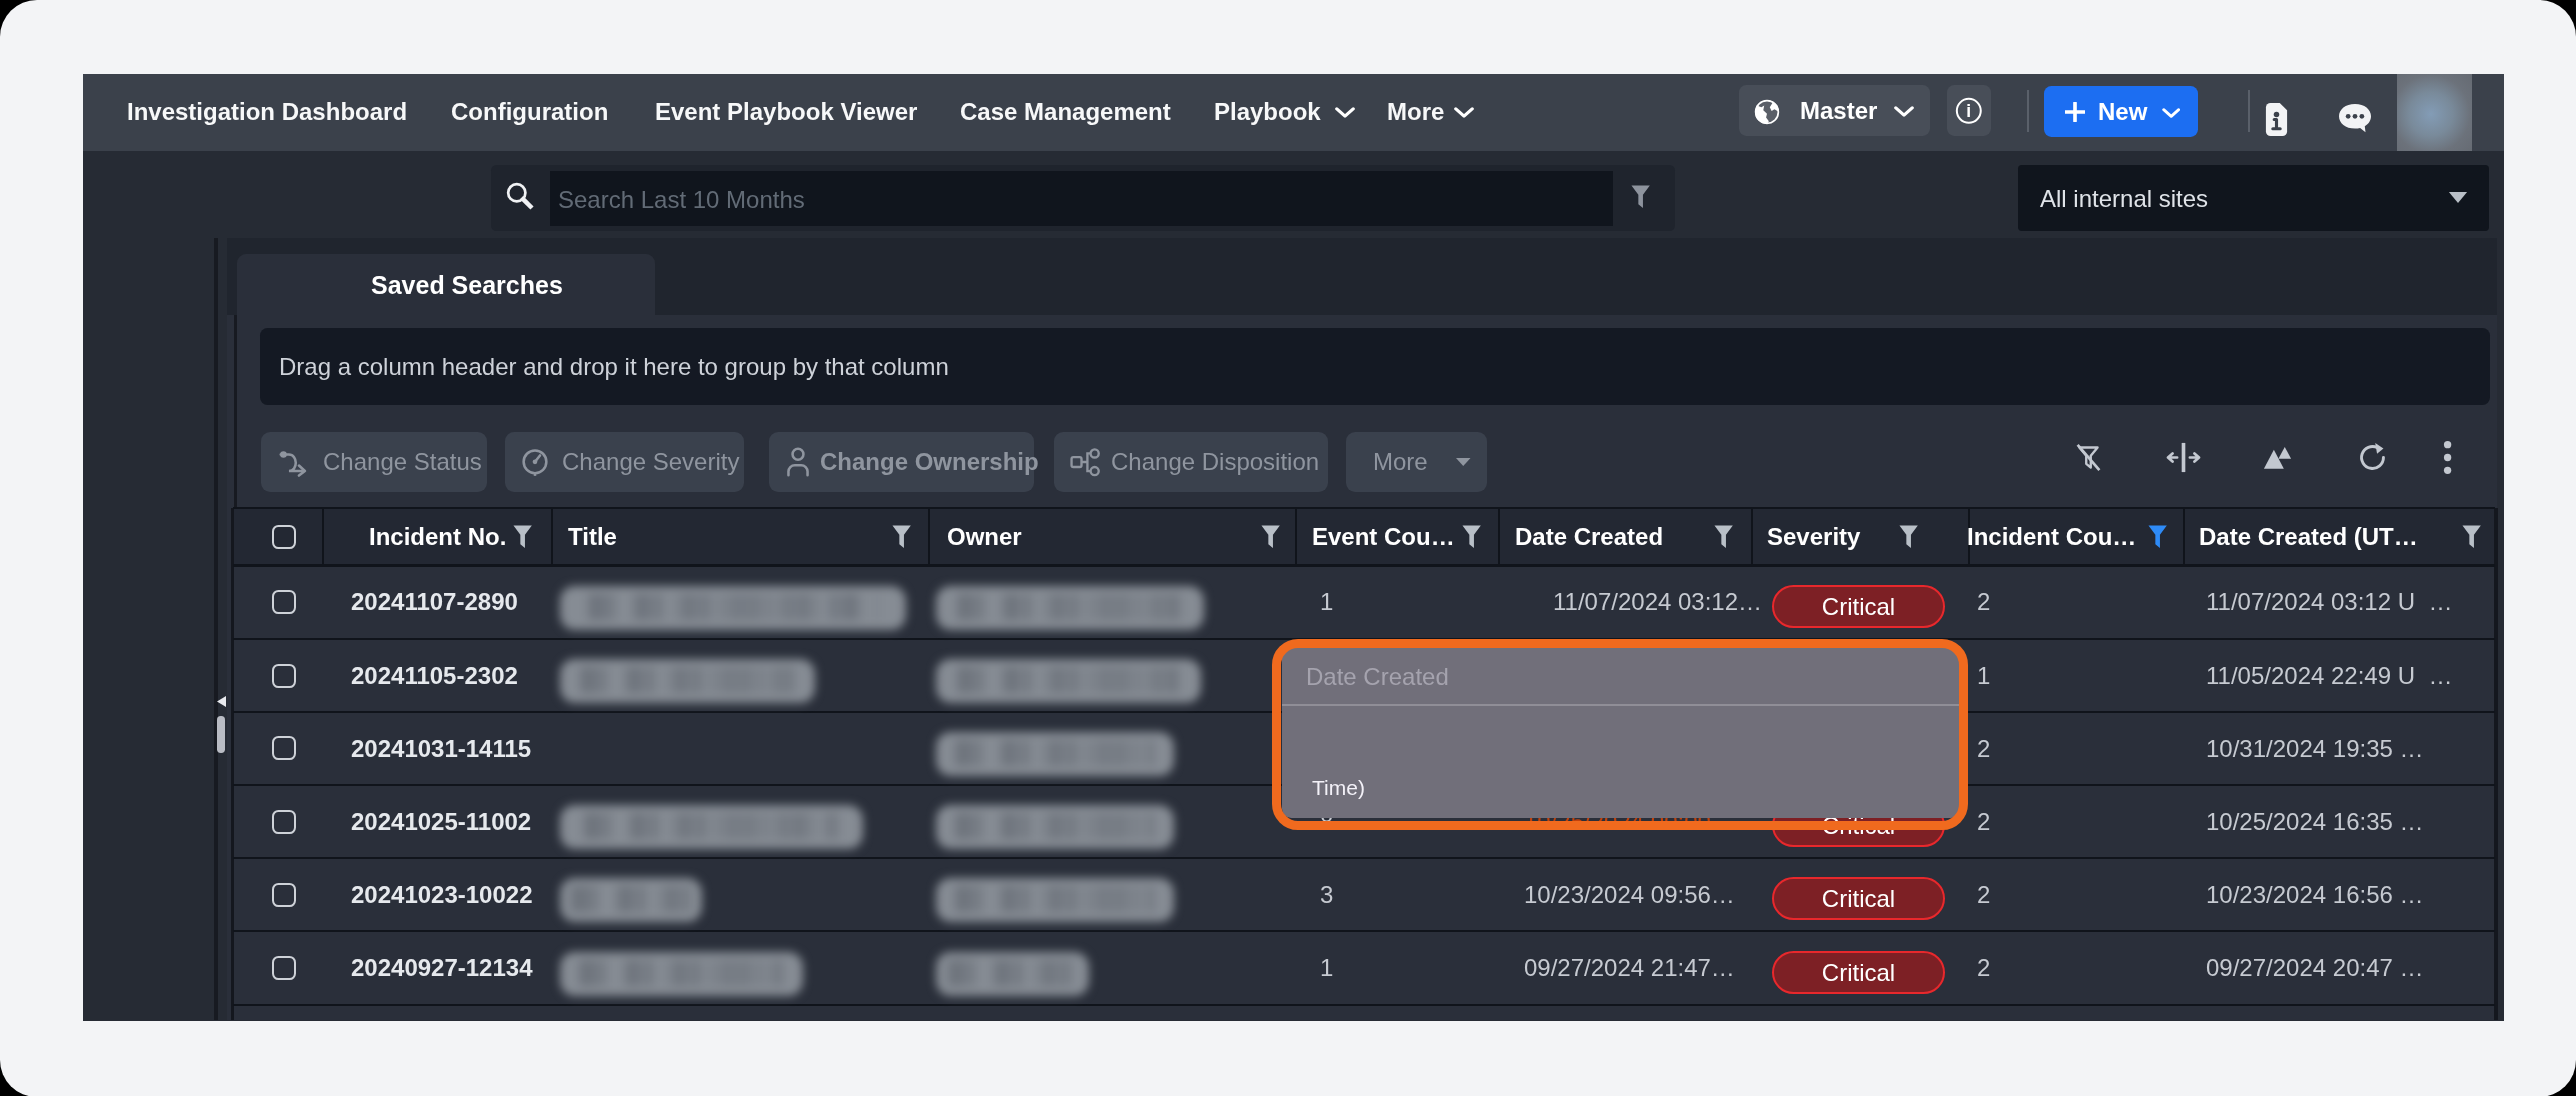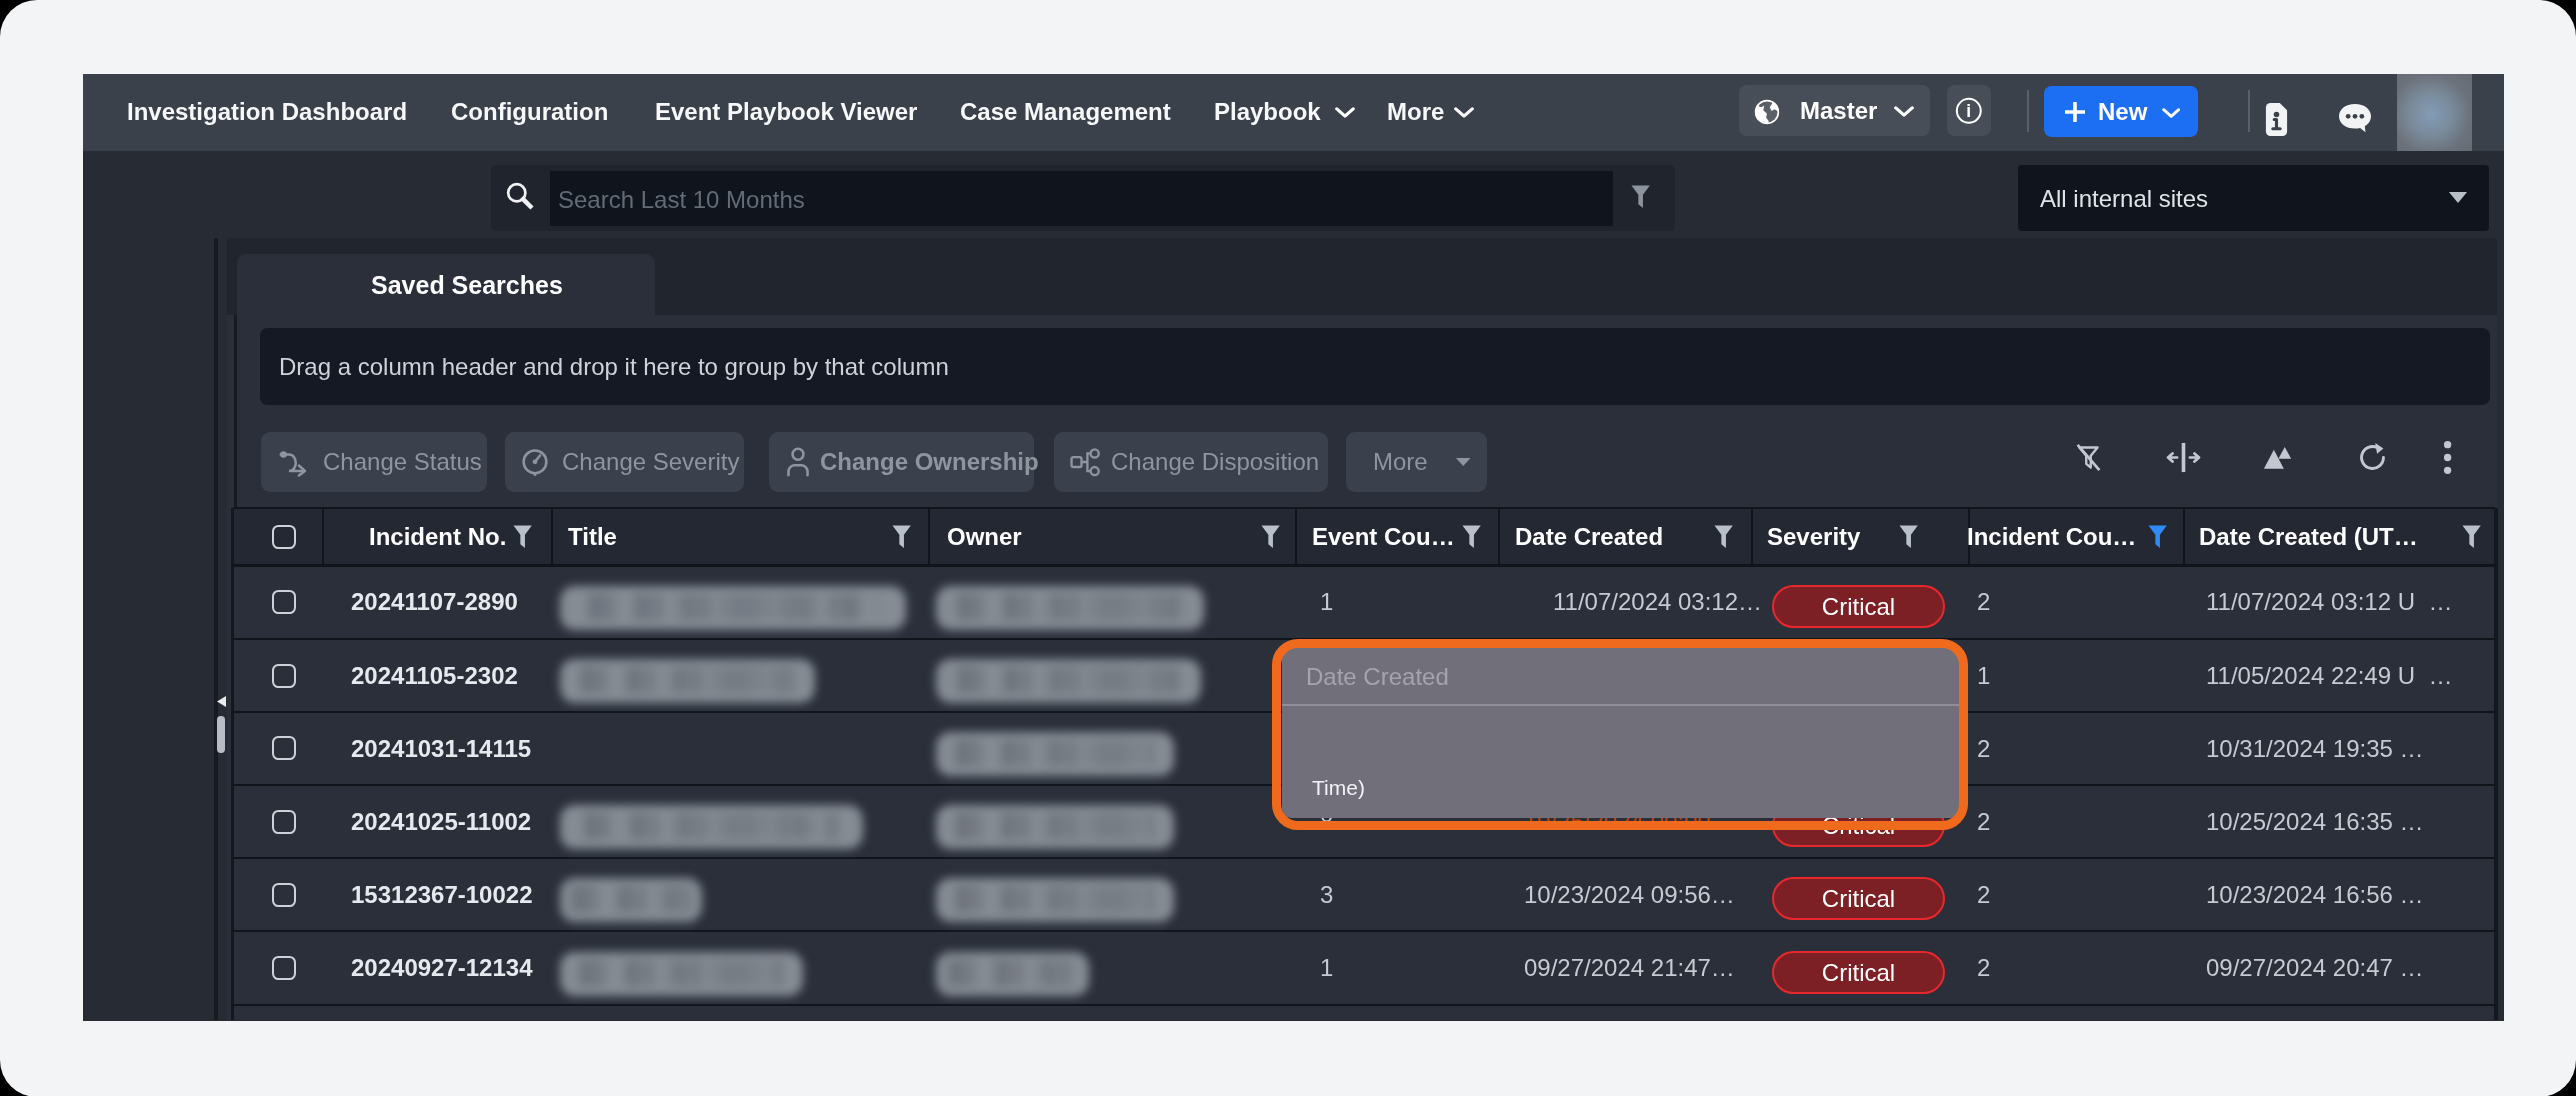--- a/index.html
+++ b/index.html
@@ -231,21 +231,21 @@
     </div>
 <div style="position:absolute;left:936px;top:805px;width:238px;height:44px;background:#868c94;border-radius:14.7px;filter:blur(4.6px);">
       <div style="position:absolute;left:8%;top:8.3px;right:8%;height:26px;background:repeating-linear-gradient(90deg, rgba(44,49,59,0.17) 0 27.6px, rgba(44,49,59,0) 27.6px 48px),repeating-linear-gradient(90deg, rgba(44,49,59,0.10) 0 16.5px, rgba(44,49,59,0) 16.5px 43px);"></div>
     </div>
 <div style="position:absolute;left:1320px;top:807px;height:29px;line-height:29px;font-size:24px;color:#c6cad1;font-weight:400;white-space:nowrap;">8</div>
 <div style="position:absolute;left:1524px;top:807px;height:29px;line-height:29px;font-size:24px;color:#c2410c;font-weight:400;white-space:nowrap;">10/25/2024 00:00…</div>
 <div style="position:absolute;left:1772px;top:804px;width:173px;height:43px;background:#7d2025;border:2.3px solid #e8282c;border-radius:21.6px;display:flex;align-items:center;justify-content:center;font-size:24px;color:#ffffff;font-weight:400;">Critical</div>
 <div style="position:absolute;left:1977px;top:807px;height:29px;line-height:29px;font-size:24px;color:#c6cad1;font-weight:400;white-space:nowrap;">2</div>
 <div style="position:absolute;left:2206px;top:807px;height:29px;line-height:29px;font-size:24px;color:#c6cad1;font-weight:400;white-space:nowrap;">10/25/2024 16:35 …</div>
 <div style="position:absolute;left:272px;top:883px;width:24px;height:24px;border:2.3px solid #ced2d8;border-radius:6.4px;"></div>
-<div style="position:absolute;left:351px;top:880px;height:29px;line-height:29px;font-size:24px;color:#e6e9ed;font-weight:700;white-space:nowrap;">15312367-10022</div>
+<div style="position:absolute;left:351px;top:880px;height:29px;line-height:29px;font-size:24px;color:#e6e9ed;font-weight:700;white-space:nowrap;">20241023-10022</div>
 <div style="position:absolute;left:560px;top:878px;width:142px;height:44px;background:#868c94;border-radius:14.7px;filter:blur(4.6px);">
       <div style="position:absolute;left:8%;top:8.3px;right:8%;height:26px;background:repeating-linear-gradient(90deg, rgba(44,49,59,0.17) 0 27.6px, rgba(44,49,59,0) 27.6px 48px),repeating-linear-gradient(90deg, rgba(44,49,59,0.10) 0 16.5px, rgba(44,49,59,0) 16.5px 43px);"></div>
     </div>
 <div style="position:absolute;left:936px;top:878px;width:238px;height:44px;background:#868c94;border-radius:14.7px;filter:blur(4.6px);">
       <div style="position:absolute;left:8%;top:8.3px;right:8%;height:26px;background:repeating-linear-gradient(90deg, rgba(44,49,59,0.17) 0 27.6px, rgba(44,49,59,0) 27.6px 48px),repeating-linear-gradient(90deg, rgba(44,49,59,0.10) 0 16.5px, rgba(44,49,59,0) 16.5px 43px);"></div>
     </div>
 <div style="position:absolute;left:1320px;top:880px;height:29px;line-height:29px;font-size:24px;color:#c6cad1;font-weight:400;white-space:nowrap;">3</div>
 <div style="position:absolute;left:1524px;top:880px;height:29px;line-height:29px;font-size:24px;color:#c6cad1;font-weight:400;white-space:nowrap;">10/23/2024 09:56…</div>
 <div style="position:absolute;left:1772px;top:877px;width:173px;height:43px;background:#7d2025;border:2.3px solid #e8282c;border-radius:21.6px;display:flex;align-items:center;justify-content:center;font-size:24px;color:#ffffff;font-weight:400;">Critical</div>
 <div style="position:absolute;left:1977px;top:880px;height:29px;line-height:29px;font-size:24px;color:#c6cad1;font-weight:400;white-space:nowrap;">2</div>

